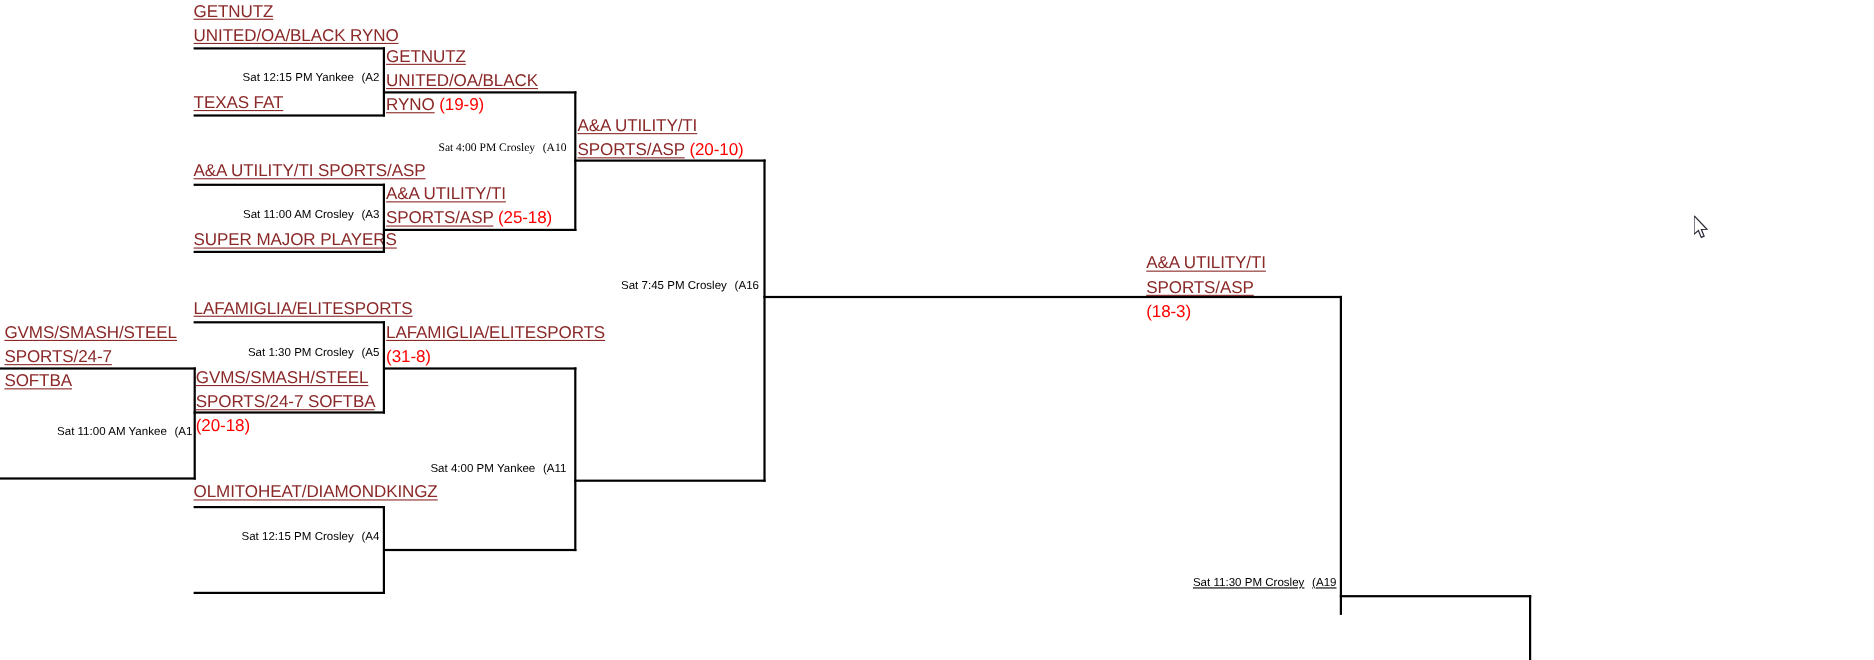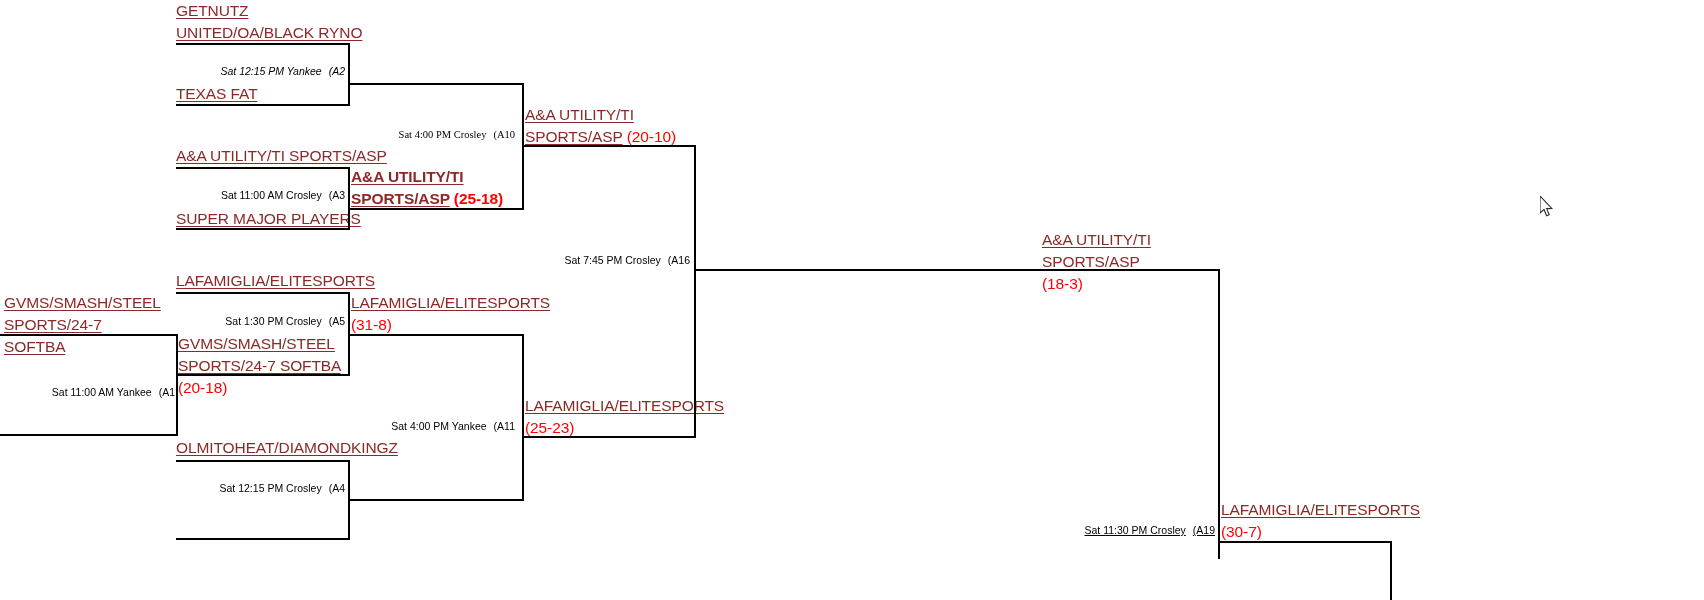--- a/index.html
+++ b/index.html
@@ -73,21 +73,21 @@
 </style>
 </head>
 <body>
 
 <div id="bracket">
 
   <div class="team" style="left:176px; top:0px; width:200px;">
     <span class="nm">GETNUTZ UNITED/OA/BLACK RYNO</span>
   </div>
 
-  <div class="gameinfo" style="left:140px; top:65px; width:205px;font-style:italic;">
+  <div class="gameinfo" style="left:140px; top:65px; width:205px;">
     <span>Sat 12:15 PM Yankee</span><span class="code">(A2</span>
   </div>
 
   <div class="team nowrap" style="left:176px; top:83px;">
     <span class="nm">TEXAS FAT</span>
   </div>
 
   <div class="seg h" style="left:176px; top:43px; width:174px;"></div>
   <div class="seg v" style="left:348px; top:43px; height:63px;"></div>
   <div class="seg h" style="left:176px; top:104px; width:174px;"></div>
@@ -127,22 +127,26 @@
 
   <div class="gameinfo" style="left:140px; top:482px; width:205px;">
     <span>Sat 12:15 PM Crosley</span><span class="code">(A4</span>
   </div>
 
 
   <div class="seg h" style="left:176px; top:460px; width:174px;"></div>
   <div class="seg v" style="left:348px; top:460px; height:80px;"></div>
   <div class="seg h" style="left:176px; top:538px; width:174px;"></div>
 
-
-  <div class="team" style="left:351px; top:166px; width:180px;font-weight:bold;">
+  <div class="team" style="left:351px; top:41px; width:180px;">
+    <span class="nm">GETNUTZ UNITED/OA/BLACK RYNO</span>
+    <span class="sc">(19-9)</span>
+  </div>
+
+  <div class="team" style="left:351px; top:166px; width:180px;">
     <span class="nm">A&amp;A UTILITY/TI SPORTS/ASP</span>
     <span class="sc">(25-18)</span>
   </div>
 
   <div class="gameinfo" style="left:310px; top:129px; width:205px;font-family:Liberation Serif, serif;">
     <span>Sat 4:00 PM Crosley</span><span class="code">(A10</span>
   </div>
 
   <div class="seg h" style="left:350px; top:83px; width:174px;"></div>
   <div class="seg v" style="left:522px; top:83px; height:127px;"></div>
@@ -177,45 +181,37 @@
 
   <div class="seg h" style="left:350px; top:334px; width:174px;"></div>
   <div class="seg v" style="left:522px; top:334px; height:167px;"></div>
   <div class="seg h" style="left:350px; top:499px; width:174px;"></div>
 
   <div class="team" style="left:525px; top:104px; width:180px;">
     <span class="nm">A&amp;A UTILITY/TI SPORTS/ASP</span>
     <span class="sc">(20-10)</span>
   </div>
 
-  <div class="team" style="left:525px; top:395px; width:175px;">
-    <span class="nm">LAFAMIGLIA/ELITESPORTS</span>
-    <span class="sc">(25-23)</span>
-  </div>
 
   <div class="gameinfo" style="left:485px; top:254px; width:205px;">
     <span>Sat 7:45 PM Crosley</span><span class="code">(A16</span>
   </div>
 
   <div class="seg h" style="left:522px; top:145px; width:174px;"></div>
   <div class="seg v" style="left:694px; top:145px; height:293px;"></div>
   <div class="seg h" style="left:522px; top:436px; width:174px;"></div>
 
   <div class="team" style="left:1042px; top:229px; width:180px;">
     <span class="nm">A&amp;A UTILITY/TI SPORTS/ASP</span><br>
     <span class="sc">(18-3)</span>
   </div>
 
   <div class="seg h" style="left:694px; top:269px; width:526px;"></div>
   <div class="seg v" style="left:1218px; top:269px; height:290px;"></div>
 
-  <div class="team" style="left:1221px; top:499px; width:172px;">
-    <span class="nm">LAFAMIGLIA/ELITESPORTS</span>
-    <span class="sc">(30-7)</span>
-  </div>
 
   <div class="gameinfo" style="left:1055px; top:524px; width:160px;text-decoration:underline;">
     <span>Sat 11:30 PM Crosley</span><span class="code">(A19</span>
   </div>
 
   <div class="seg h" style="left:1218px; top:541px; width:174px;"></div>
   <div class="seg v" style="left:1390px; top:541px; height:59px;"></div>
 
   <svg id="cursor" viewBox="0 0 14 22" xmlns="http://www.w3.org/2000/svg" style="left: 1540px; top: 196px;">
     <polygon points="0,0 0,17 4,13.5 6.6,19.8 9.2,18.7 6.7,12.6 11.8,12.4" fill="#ffffff" stroke="#2b2b38" stroke-width="1.1"></polygon>

